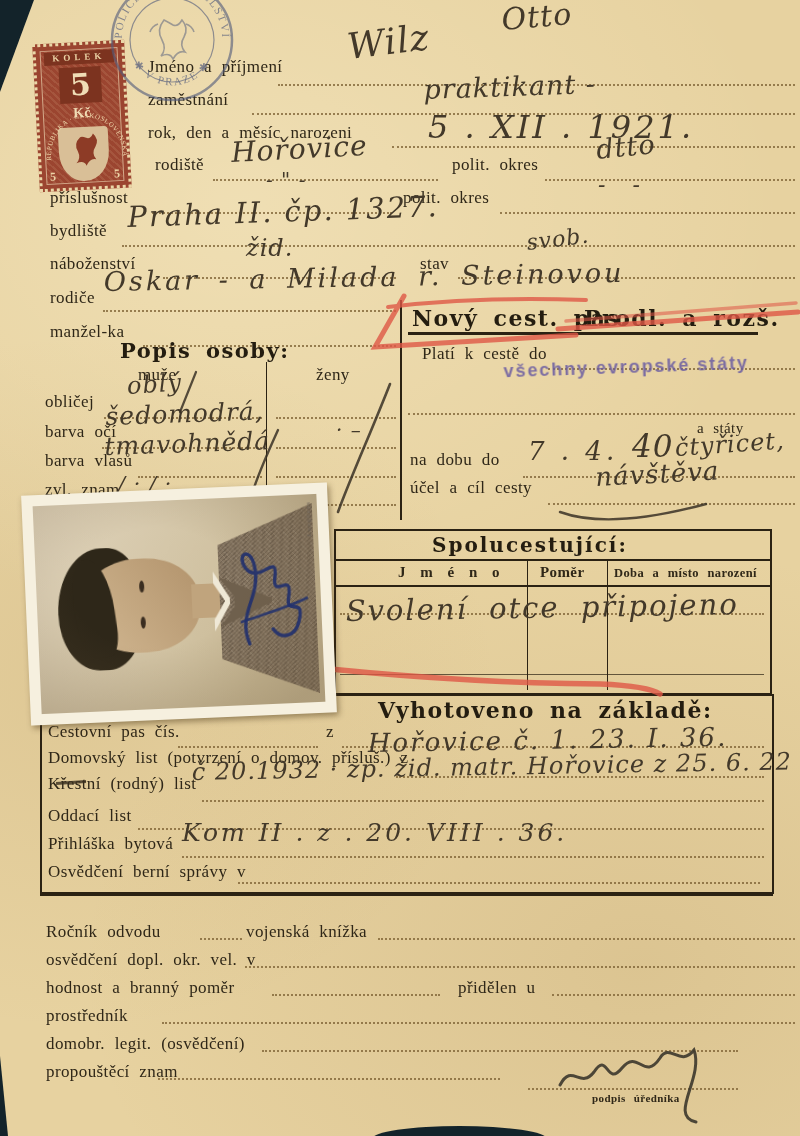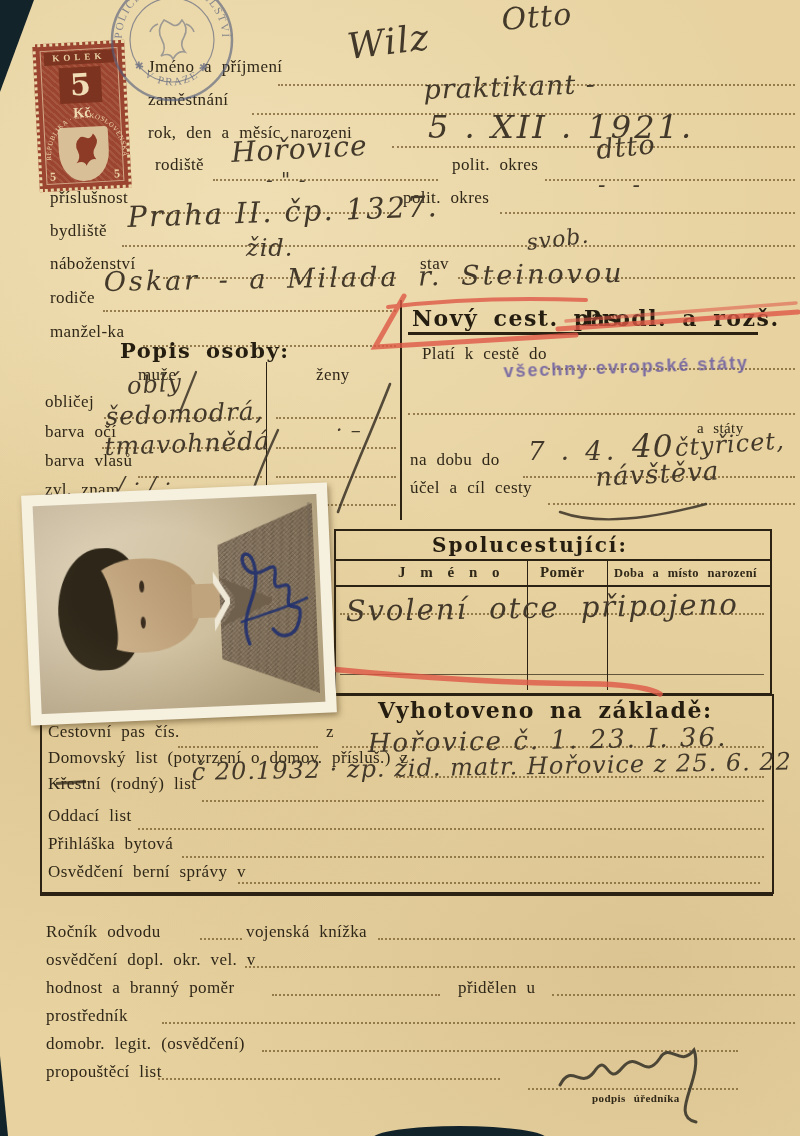--- a/index.html
+++ b/index.html
@@ -238,20 +238,21 @@
 
   <div class="lbl" style="left:48px;top:774px">Křestní (rodný) list</div>
   <div class="strike-k"></div>
   <div class="hand" style="left:192px;top:758px;font-size:24px;transform:rotate(-1deg)">č 20.1932 · zp. žid. matr. Hořovice z 25. 6. 22</div>
   <div class="dot" style="left:202px;top:800px;width:562px"></div>
 
   <div class="lbl" style="left:48px;top:806px">Oddací list</div>
   <div class="dot" style="left:138px;top:828px;width:626px"></div>
 
   <div class="lbl" style="left:48px;top:834px">Přihláška bytová</div>
+  <div class="hand" style="left:182px;top:818px;font-size:25px;letter-spacing:3px">Kom II . z . 20. VIII . 36.</div>
   <div class="dot" style="left:182px;top:856px;width:582px"></div>
 
   <div class="lbl" style="left:48px;top:862px">Osvědčení berní správy v</div>
   <div class="dot" style="left:238px;top:882px;width:522px"></div>
 
 
   <div class="lbl" style="left:46px;top:922px">Ročník odvodu</div>
   <div class="dot" style="left:200px;top:938px;width:42px"></div>
   <div class="lbl" style="left:246px;top:922px">vojenská knížka</div>
   <div class="dot" style="left:378px;top:938px;width:417px"></div>
@@ -263,21 +264,21 @@
   <div class="dot" style="left:272px;top:994px;width:168px"></div>
   <div class="lbl" style="left:458px;top:978px">přidělen u</div>
   <div class="dot" style="left:552px;top:994px;width:243px"></div>
 
   <div class="lbl" style="left:46px;top:1006px">prostředník</div>
   <div class="dot" style="left:162px;top:1022px;width:633px"></div>
 
   <div class="lbl" style="left:46px;top:1034px">domobr. legit. (osvědčení)</div>
   <div class="dot" style="left:262px;top:1050px;width:476px"></div>
 
-  <div class="lbl" style="left:46px;top:1062px">propouštěcí list</div>
+  <div class="lbl" style="left:46px;top:1062px">propouštěcí znam</div>
   <div class="dot" style="left:158px;top:1078px;width:342px"></div>
   <div class="dot" style="left:528px;top:1088px;width:210px"></div>
   <div class="lbl tiny" style="left:592px;top:1092px">podpis úředníka</div>
 
   <div class="photo">
     <div class="ph-in">
       <div class="portrait">
         <div class="hair"></div>
         <div class="face"></div>
         <div class="fringe"></div>

